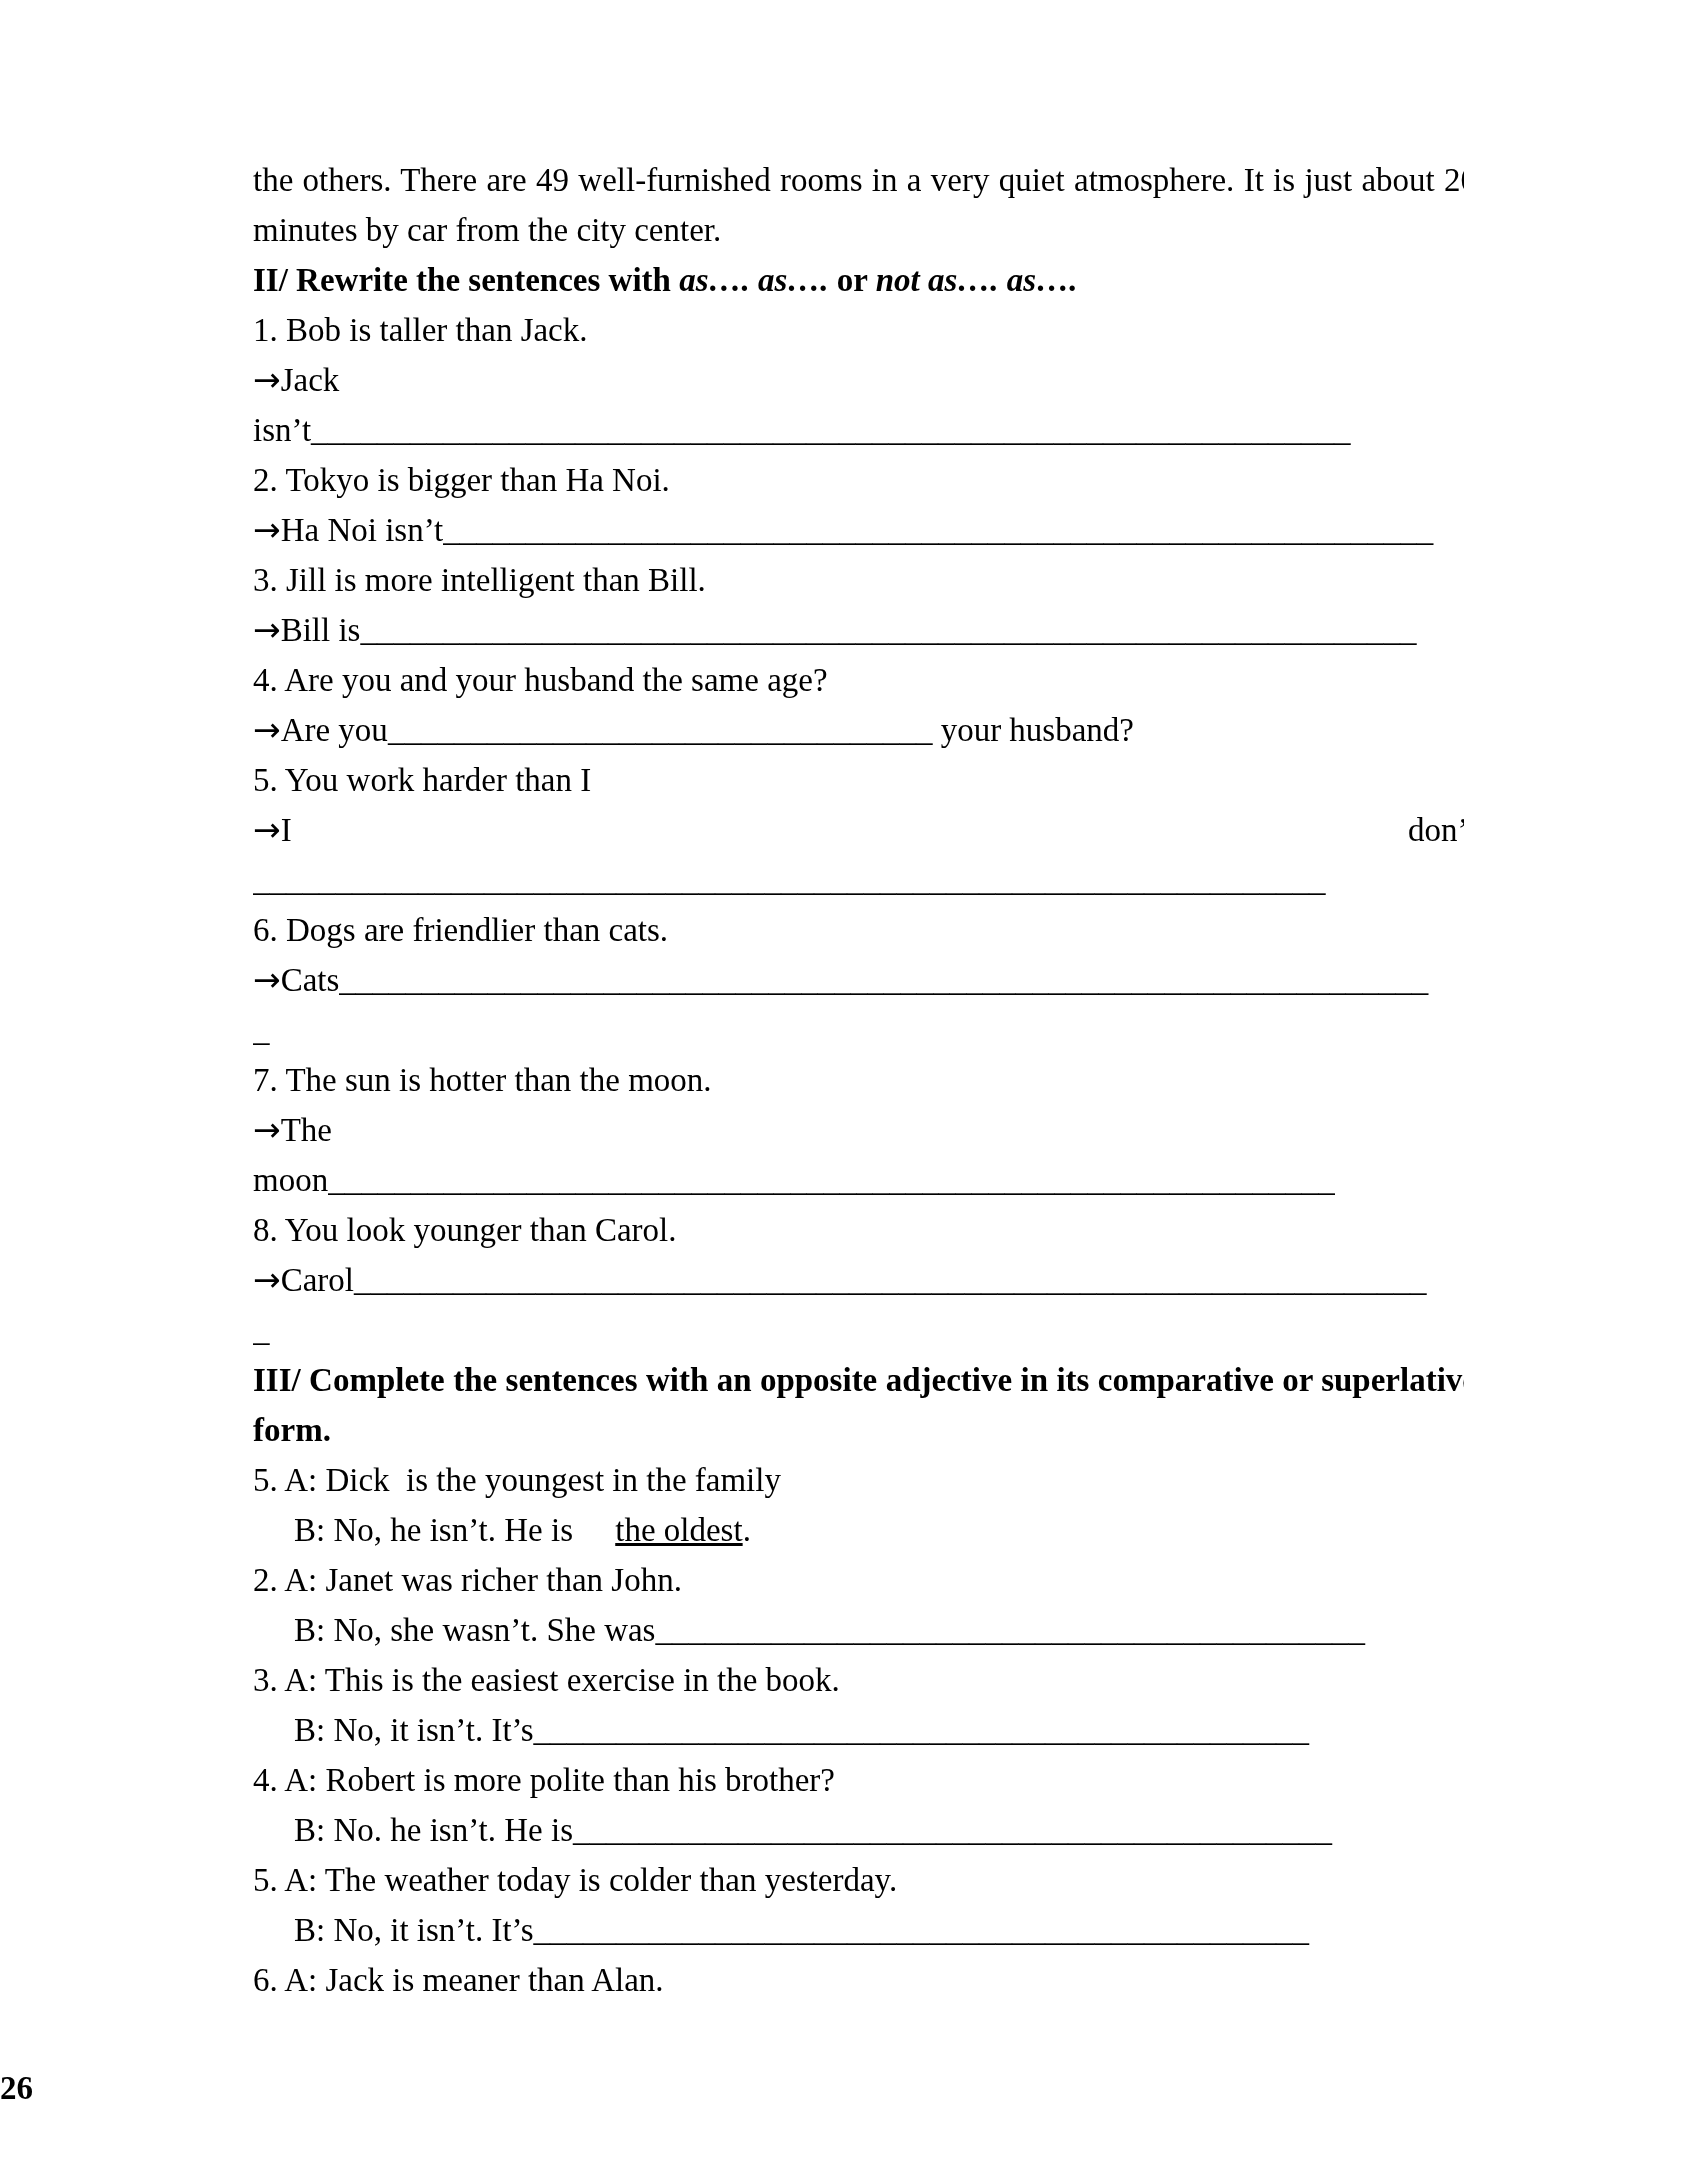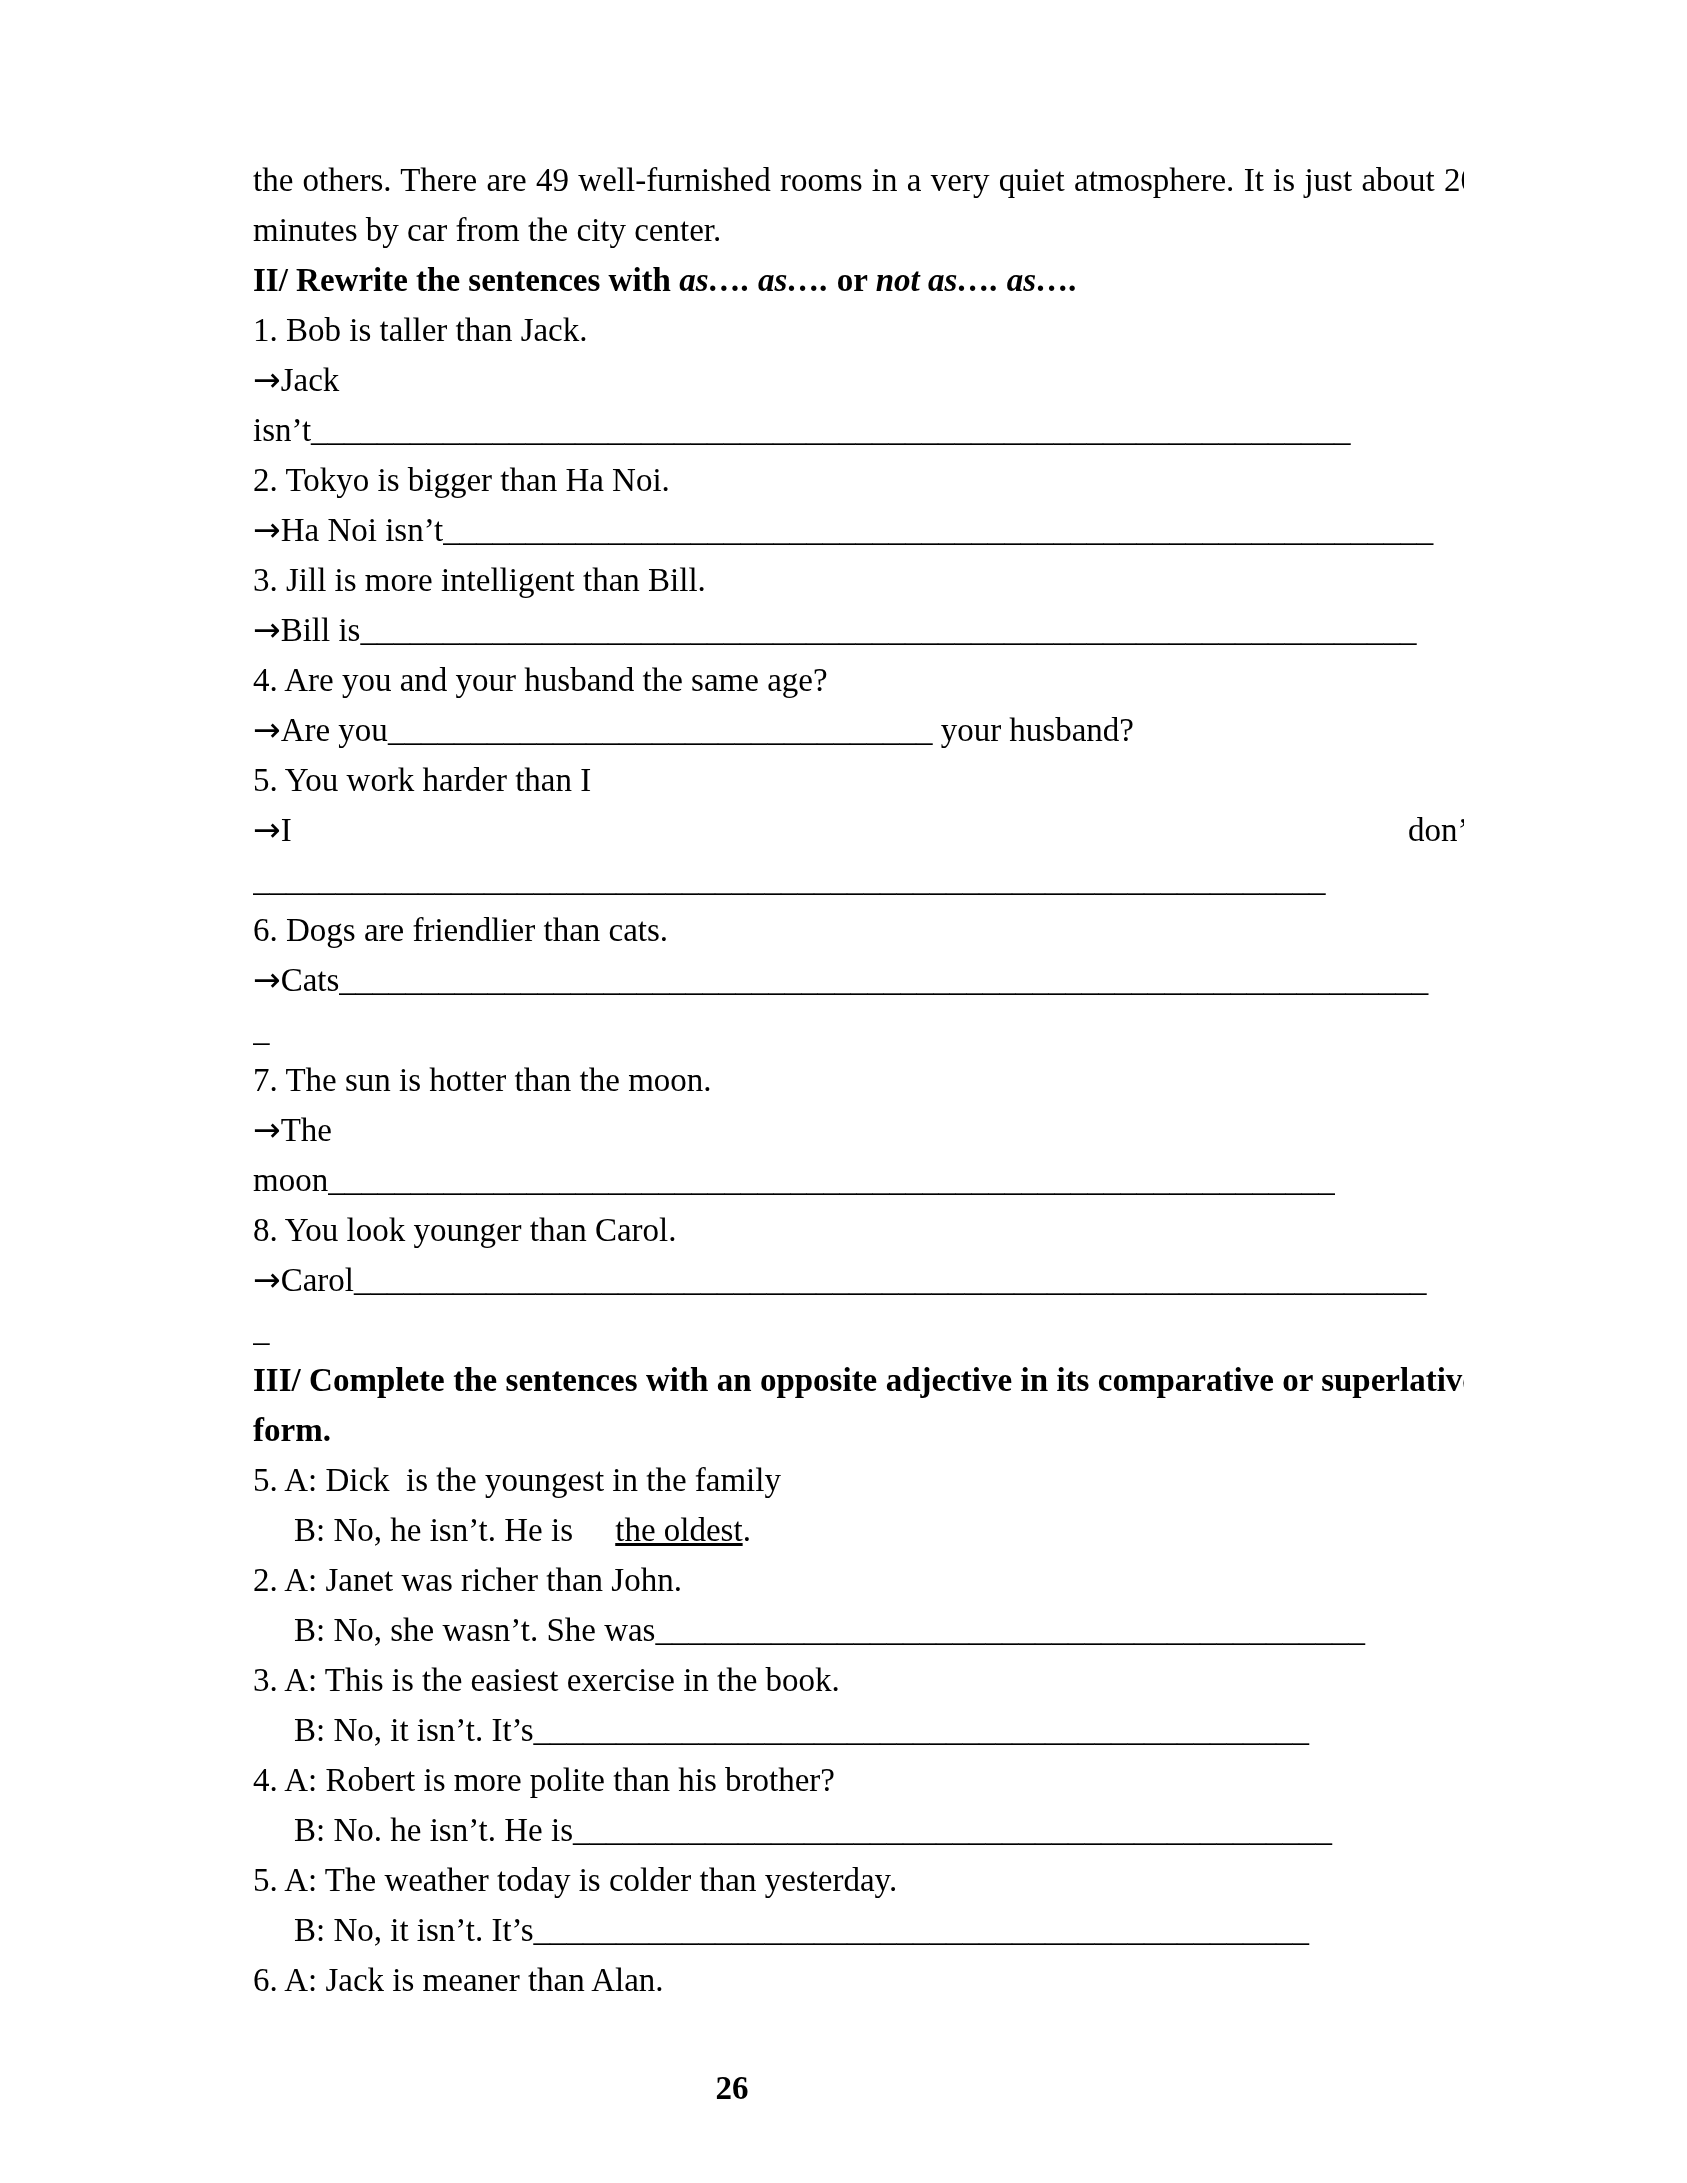--- a/index.html
+++ b/index.html
@@ -27,21 +27,21 @@
   .bi { font-weight: 700; font-style: italic; }
   .between { display: flex; justify-content: space-between; }
   .indent { padding-left: 41px; }
   .ul { text-decoration: underline; margin-left: 34px; }
   .arr { font-family: "DejaVu Sans", sans-serif; }
   .footer {
     position: absolute;
     top: 2063px;
     left: 0;
     width: 100%;
-    text-align: center;
+    text-align: left;
     font-weight: 700;
   }
 </style>
 </head>
 <body>
 
 <div class="page">
   <div class="content">
 
     <p class="para">the others. There are 49 well-furnished rooms in a very quiet atmosphere. It is just about 20 minutes by car from the city center.</p>

